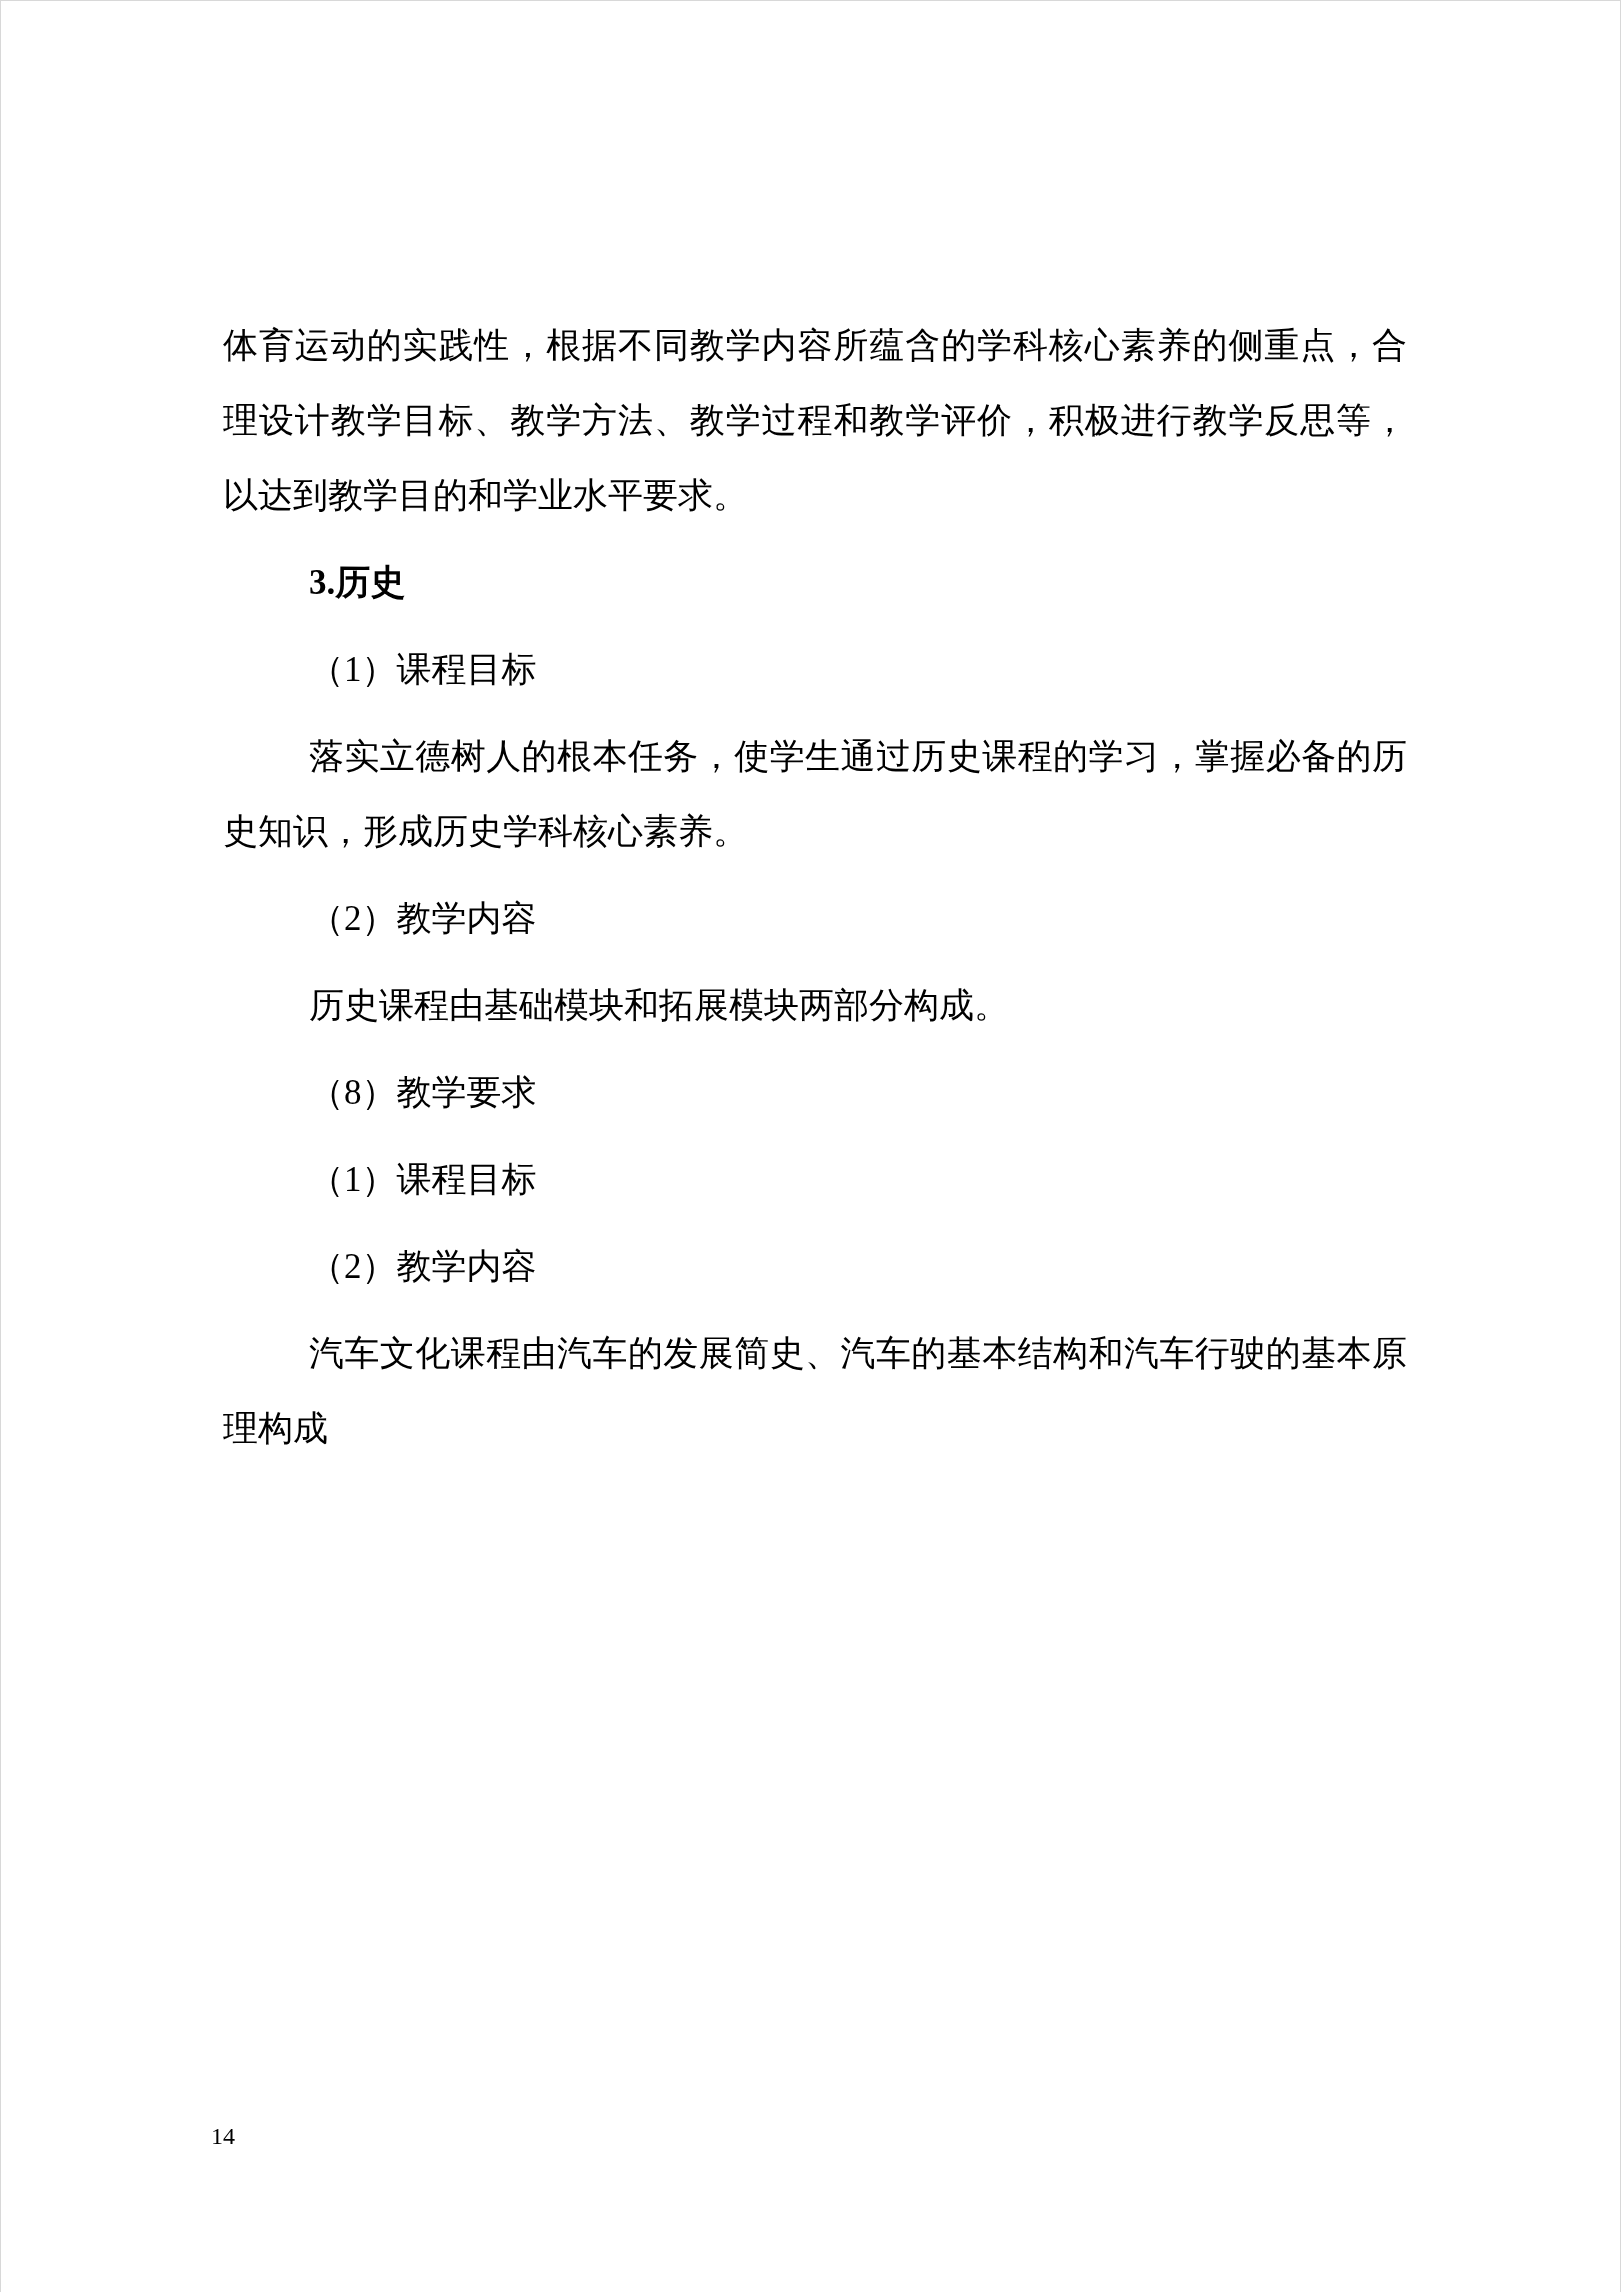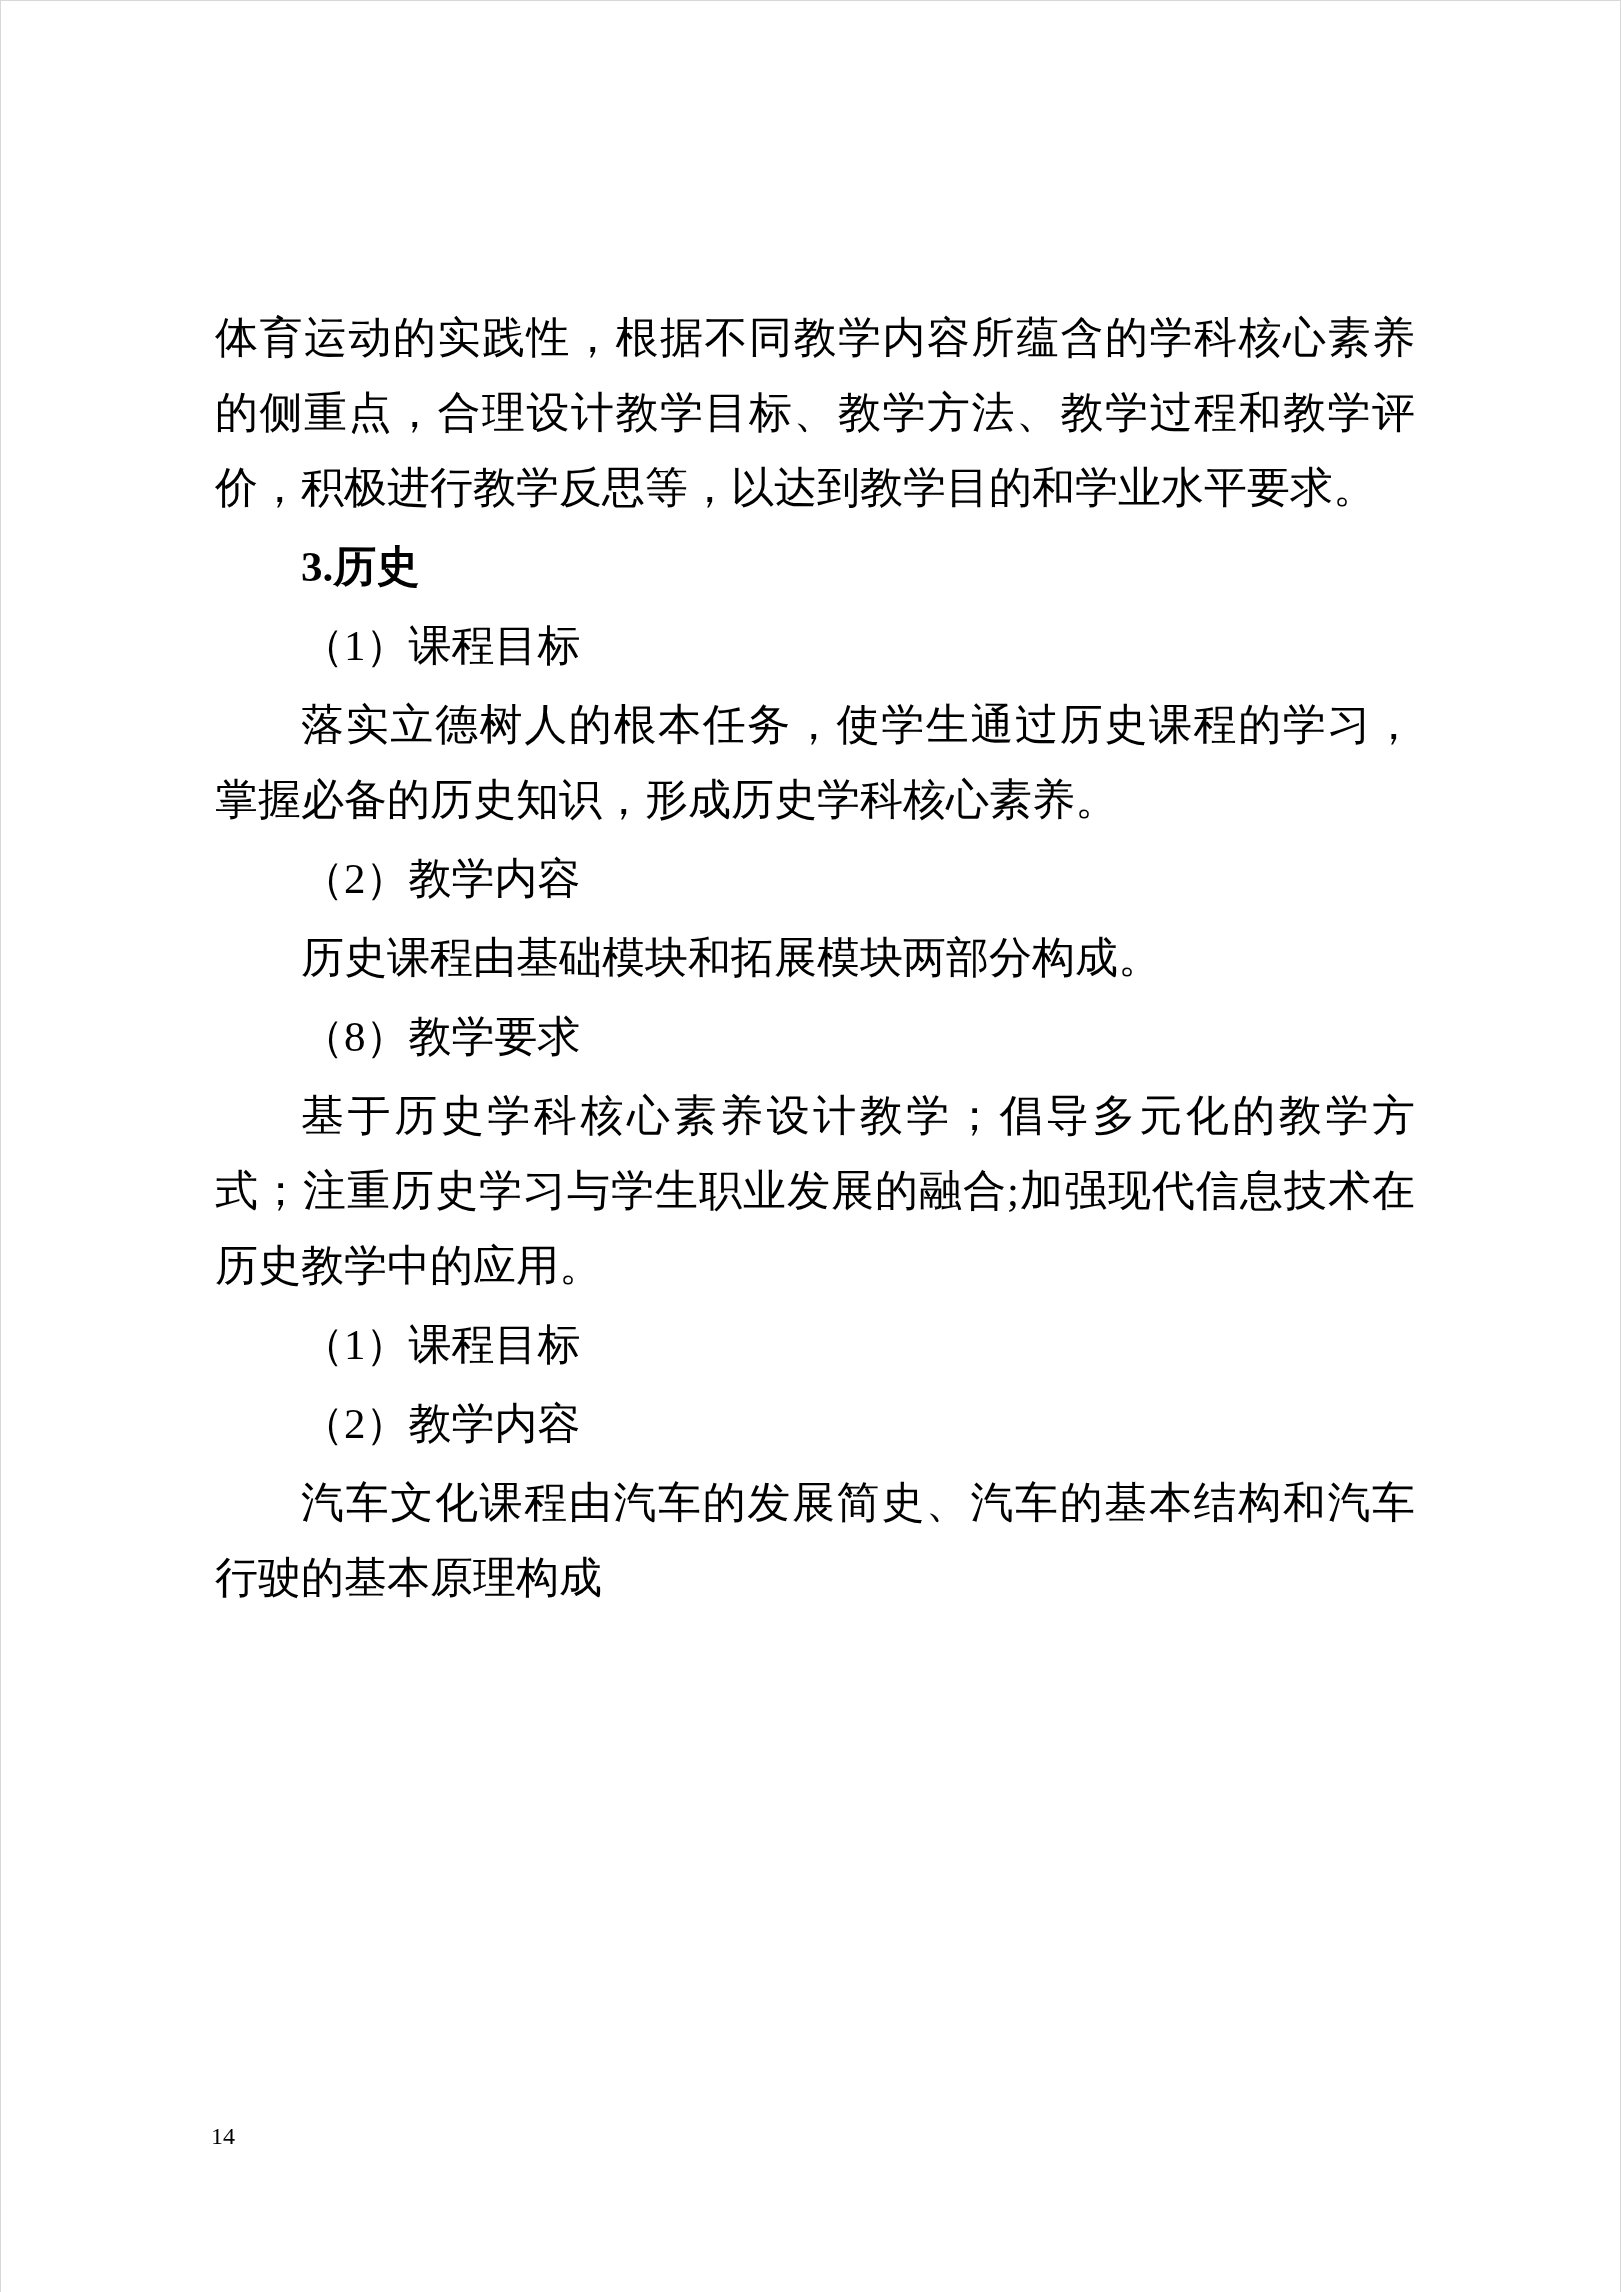--- a/index.html
+++ b/index.html
@@ -21,23 +21,23 @@
     background: #ffffff;
     box-shadow: inset 0 0 0 1px #d8d8d8;
   }
   .content {
     position: absolute;
     left: 211px;
     top: 296px;
     width: 1208px;
   }
   .content p {
-    margin: 4px;
+    margin: 12px;
     padding: 0;
-    font-size: 43px;
+    font-size: 35px;
     line-height: 75px;
     text-align: justify;
     text-align-last: left;
     text-justify: inter-ideograph;
     letter-spacing: 0;
     word-break: break-all;
   }
   .content p.indent {
     text-indent: 86px;
   }
@@ -58,21 +58,20 @@
 
 <div class="page">
   <div class="content">
     <p>体育运动的实践性，根据不同教学内容所蕴含的学科核心素养的侧重点，合理设计教学目标、教学方法、教学过程和教学评价，积极进行教学反思等，以达到教学目的和学业水平要求。</p>
     <p class="indent bold">3.历史</p>
     <p class="indent">（1）课程目标</p>
     <p class="indent">落实立德树人的根本任务，使学生通过历史课程的学习，掌握必备的历史知识，形成历史学科核心素养。</p>
     <p class="indent">（2）教学内容</p>
     <p class="indent">历史课程由基础模块和拓展模块两部分构成。</p>
     <p class="indent">（8）教学要求</p>
-    <p class="indent">基于历史学科核心素养设计教学；倡导多元化的教学方式；注重历史学习与学生职业发展的融合;加强现代信息技术在历史教学中的应用。</p>
     <p class="indent">（1）课程目标</p>
     <p class="indent">（2）教学内容</p>
     <p class="indent">汽车文化课程由汽车的发展简史、汽车的基本结构和汽车行驶的基本原理构成</p>
   </div>
 
   <div class="page-number">14</div>
 </div>
 
 
 </body></html>

